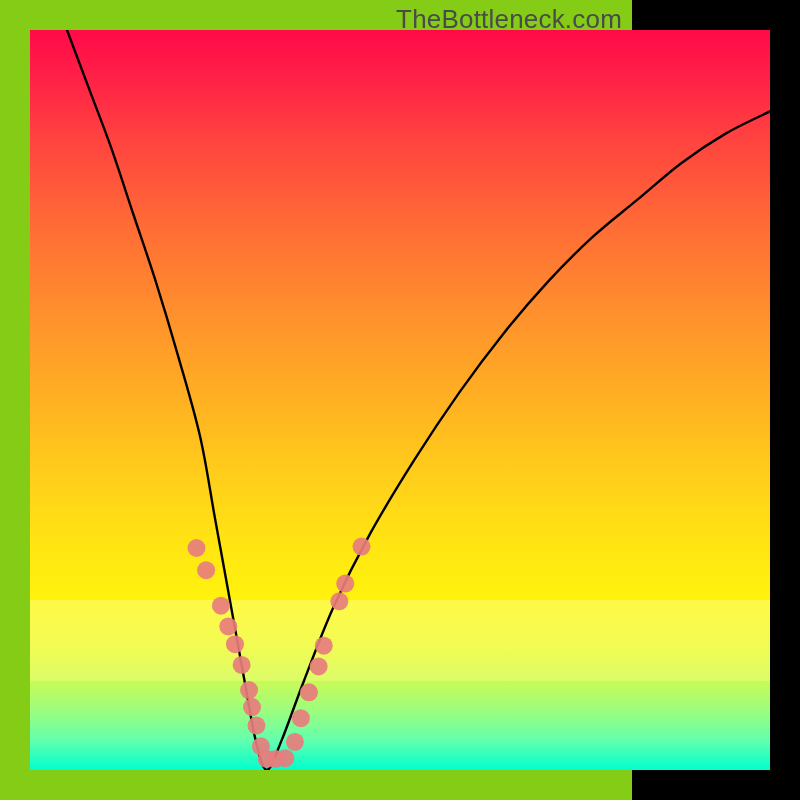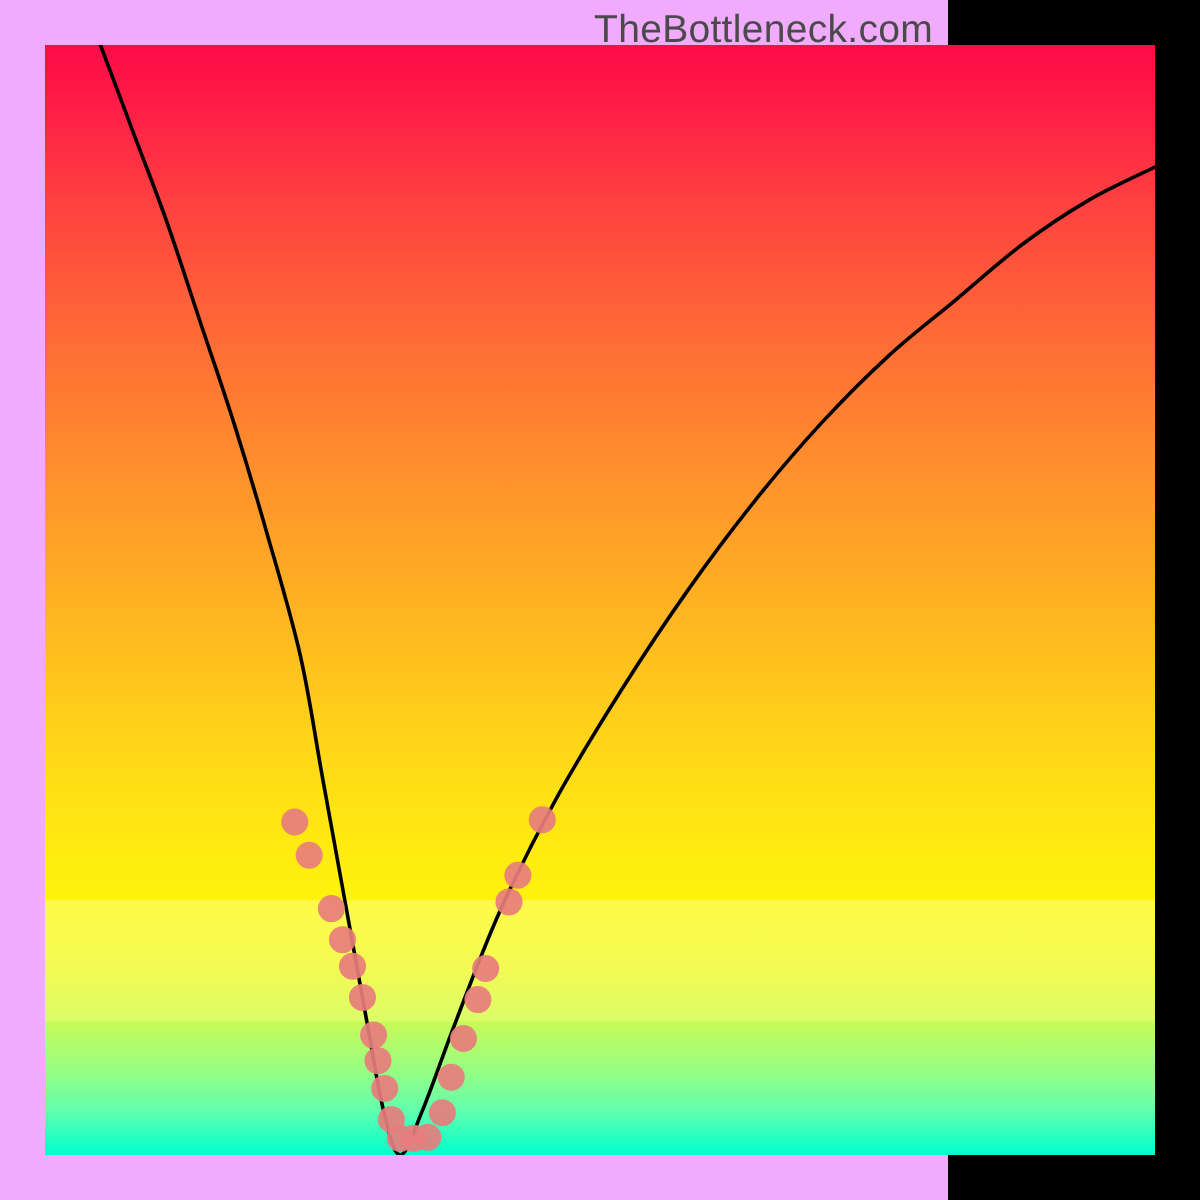--- a/index.html
+++ b/index.html
@@ -8,21 +8,21 @@
     width: 800px;
     height: 800px;
     overflow: hidden;
     background: #000;
     font-family: Arial, Helvetica, sans-serif;
   }
   .frame {
     position: relative;
     width: 632px;
     height: 800px;
-    background: #f0abfc;
+    background: #84cc16;
   }
   .plot-area {
     position: absolute;
     left: 30px;
     top: 30px;
     width: 740px;
     height: 740px;
     overflow: hidden;
   }
   .gradient {

